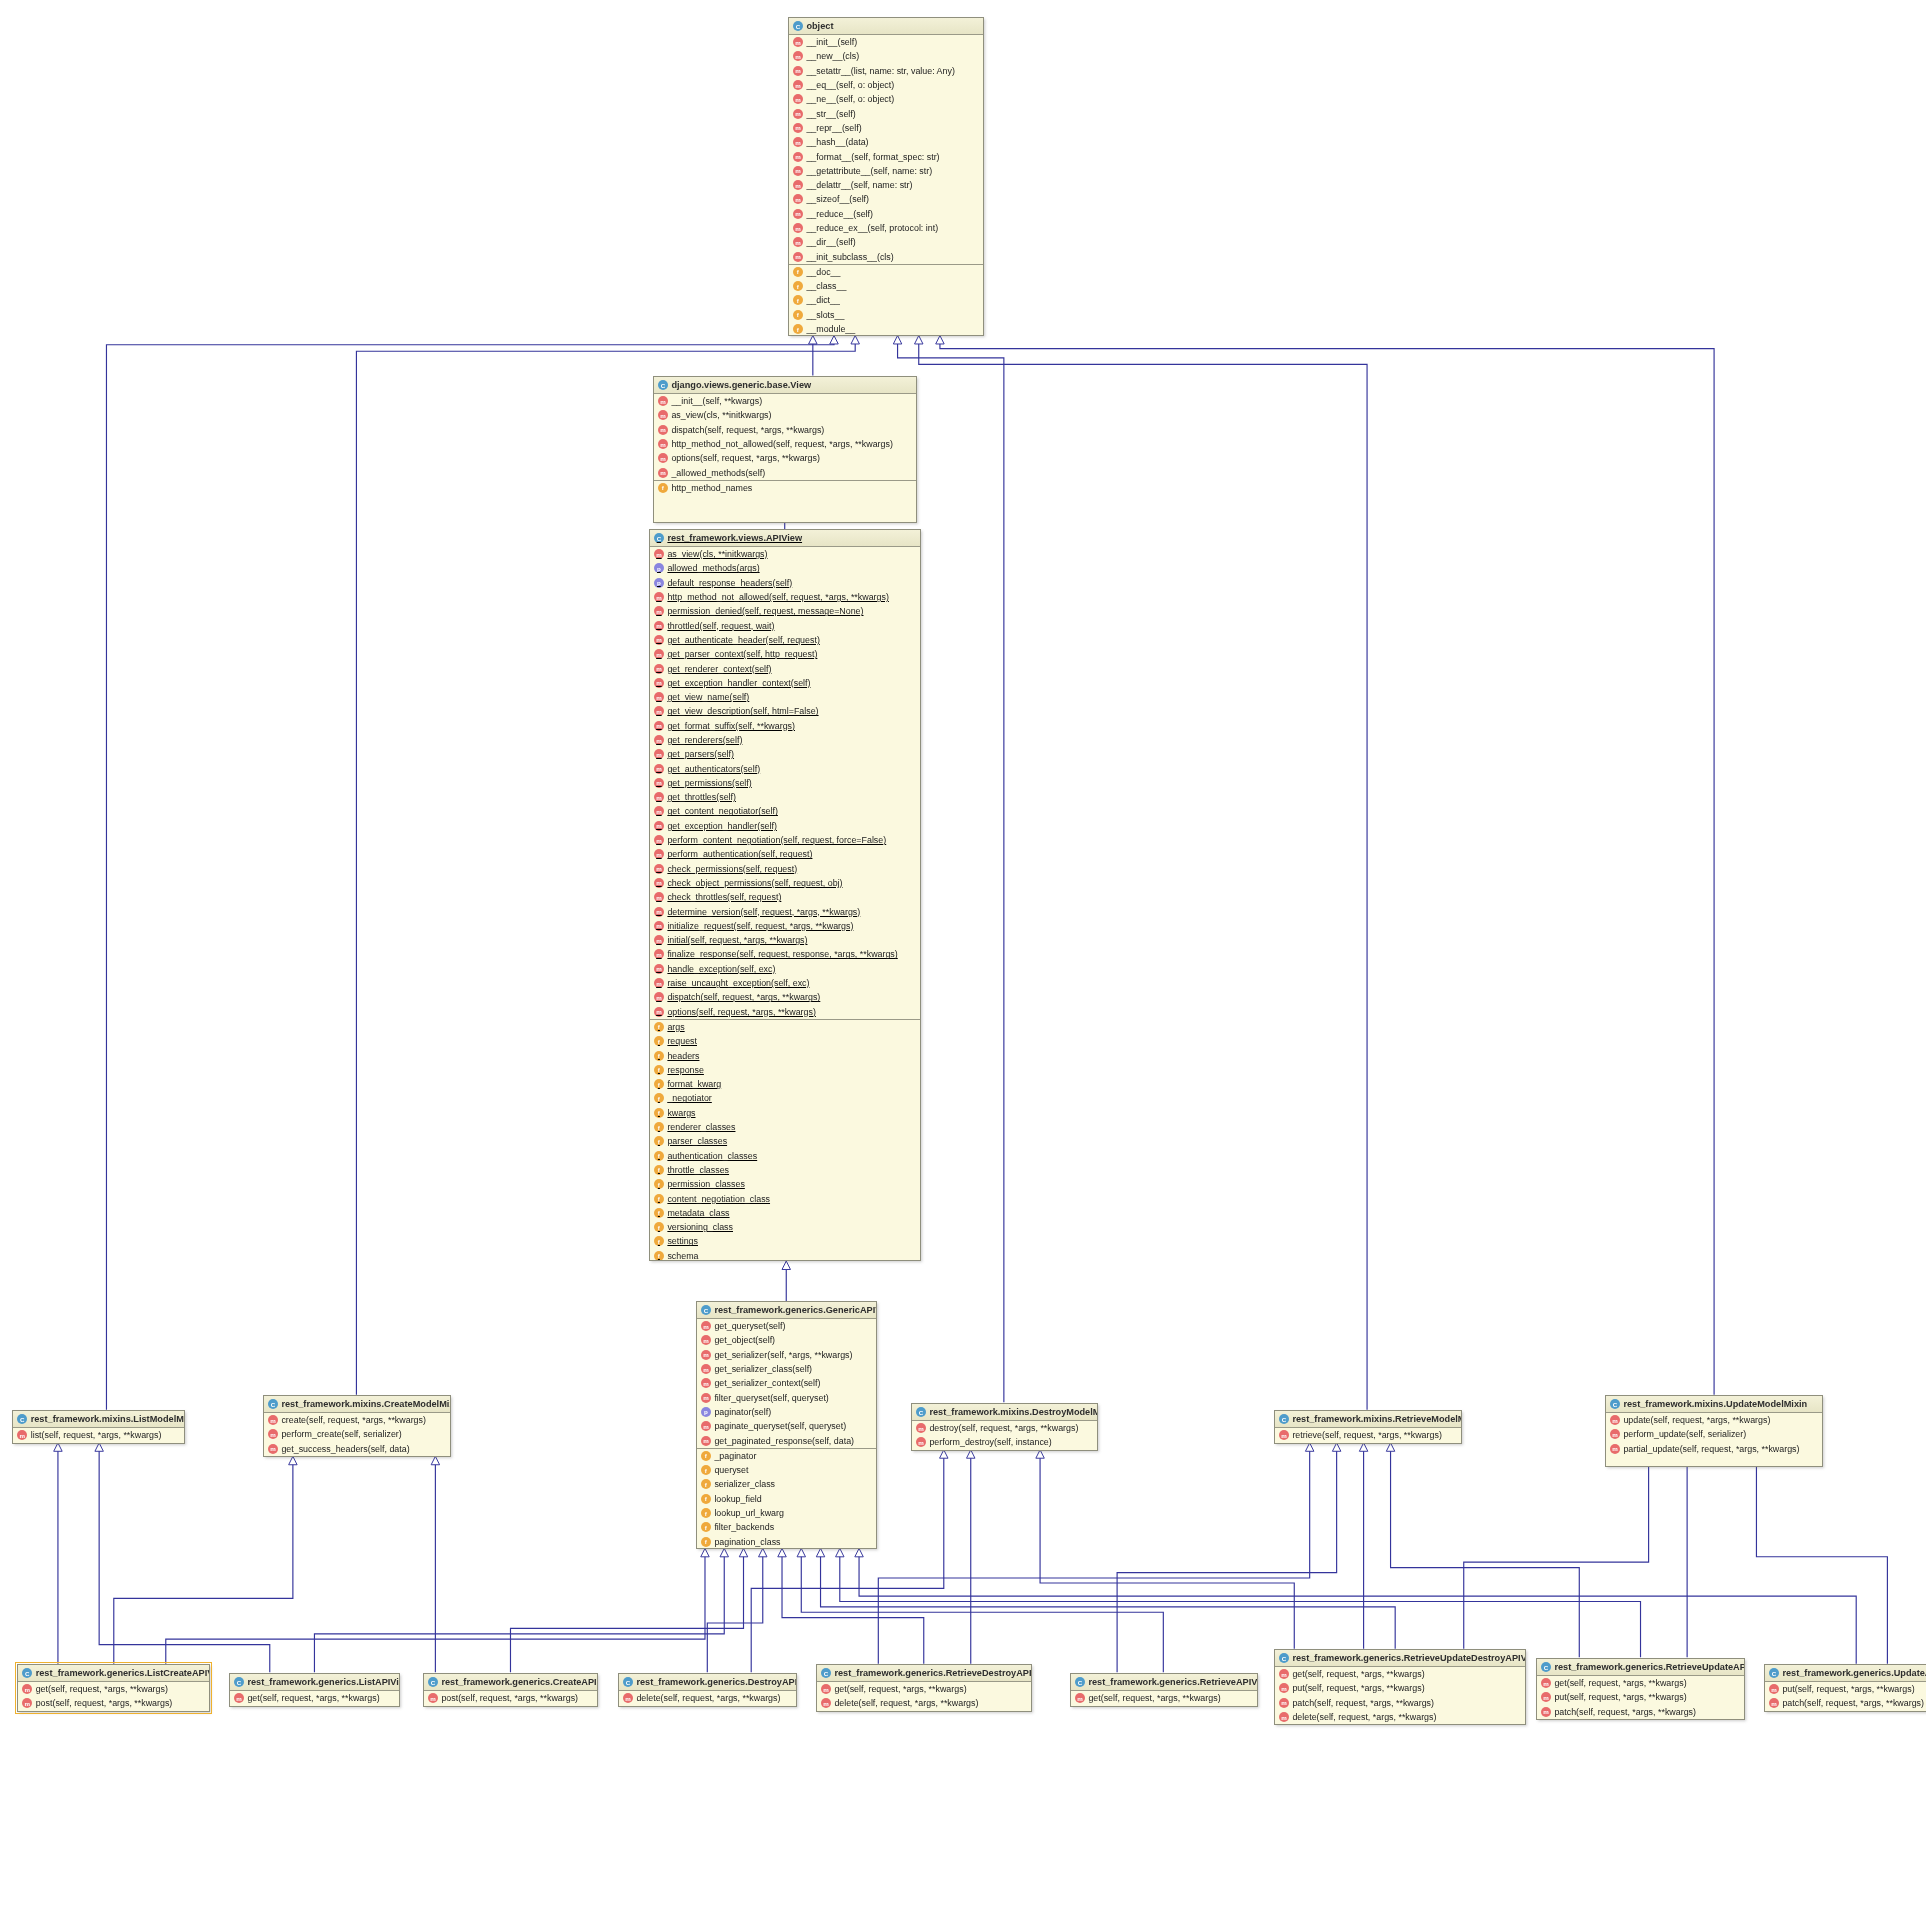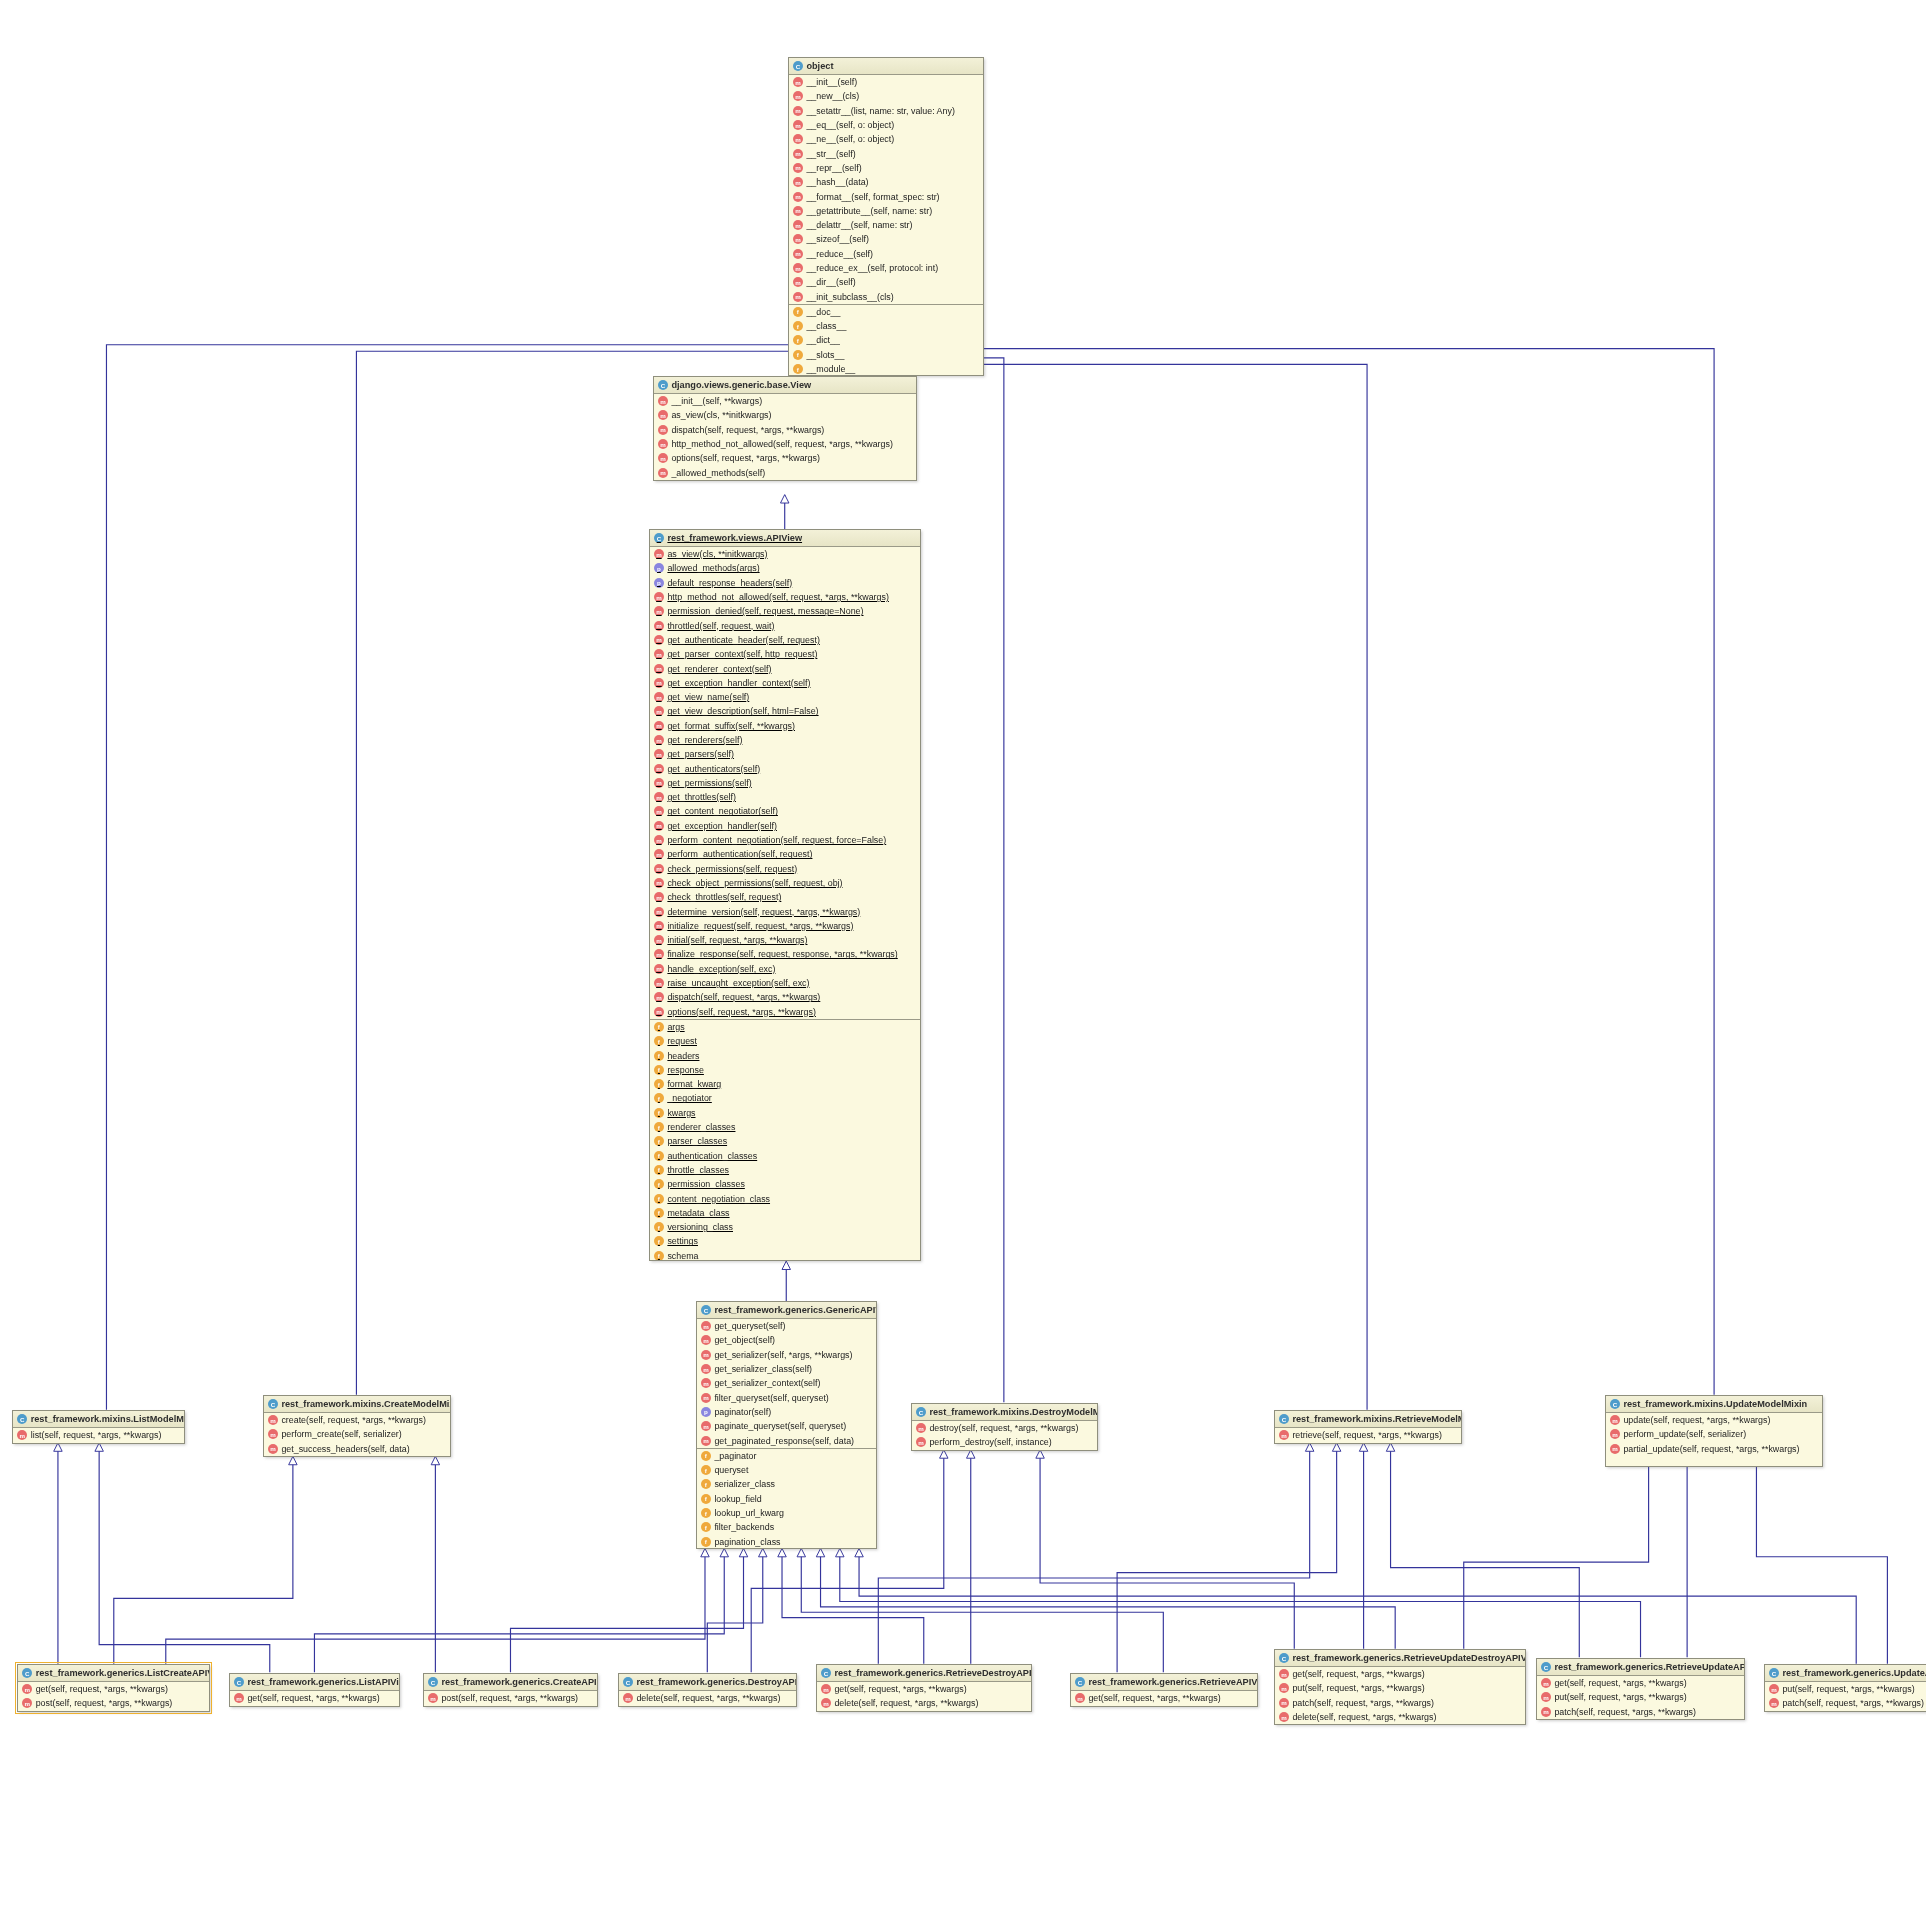--- a/index.html
+++ b/index.html
@@ -60,21 +60,21 @@
       <polyline points="3800,4281 3800,4056 4280,4056 4280,3782" class="edge" marker-end="url(#arrow)"></polyline>
       <polyline points="3360,4281 3360,4110 2700,4110 2700,3765" class="edge" marker-end="url(#arrow)"></polyline>
       <polyline points="3622,4281 3622,4172 2130,4172 2130,4021" class="edge" marker-end="url(#arrow)"></polyline>
       <polyline points="4100,4303 4100,4070 3610,4070 3610,3747" class="edge" marker-end="url(#arrow)"></polyline>
       <polyline points="4380,4303 4380,3782" class="edge" marker-end="url(#arrow)"></polyline>
       <polyline points="4259,4303 4259,4158 2180,4158 2180,4021" class="edge" marker-end="url(#arrow)"></polyline>
       <polyline points="4900,4320 4900,4042 4560,4042 4560,3782" class="edge" marker-end="url(#arrow)"></polyline>
       <polyline points="4819,4320 4819,4144 2230,4144 2230,4021" class="edge" marker-end="url(#arrow)"></polyline>
     </svg>
 
-<div class="class-box" style="left: 788px; top: 17px; width: 196px; height: 319px; margin-top: 40px;">
+<div class="class-box" style="left: 788px; top: 17px; width: 196px; height: 319px;">
       <div class="class-header">
         <span class="badge c">C</span>
         <span>object</span>
       </div>
       <div class="member-row">
         <span class="badge m">m</span>
         <span>__init__(self)</span>
       </div>
       <div class="member-row">
         <span class="badge m">m</span>
@@ -151,21 +151,21 @@
       </div>
       <div class="member-row">
         <span class="badge f">f</span>
         <span>__slots__</span>
       </div>
       <div class="member-row">
         <span class="badge f">f</span>
         <span>__module__</span>
       </div>
     </div>
-    <div class="class-box" style="left: 653px; top: 376px; width: 264px; height: 105px;">
+    <div class="class-box" style="left: 653px; top: 376px; width: 264px; height: 147px;">
       <div class="class-header">
         <span class="badge c">C</span>
         <span>django.views.generic.base.View</span>
       </div>
       <div class="member-row">
         <span class="badge m">m</span>
         <span>__init__(self, **kwargs)</span>
       </div>
       <div class="member-row">
         <span class="badge m">m</span>

